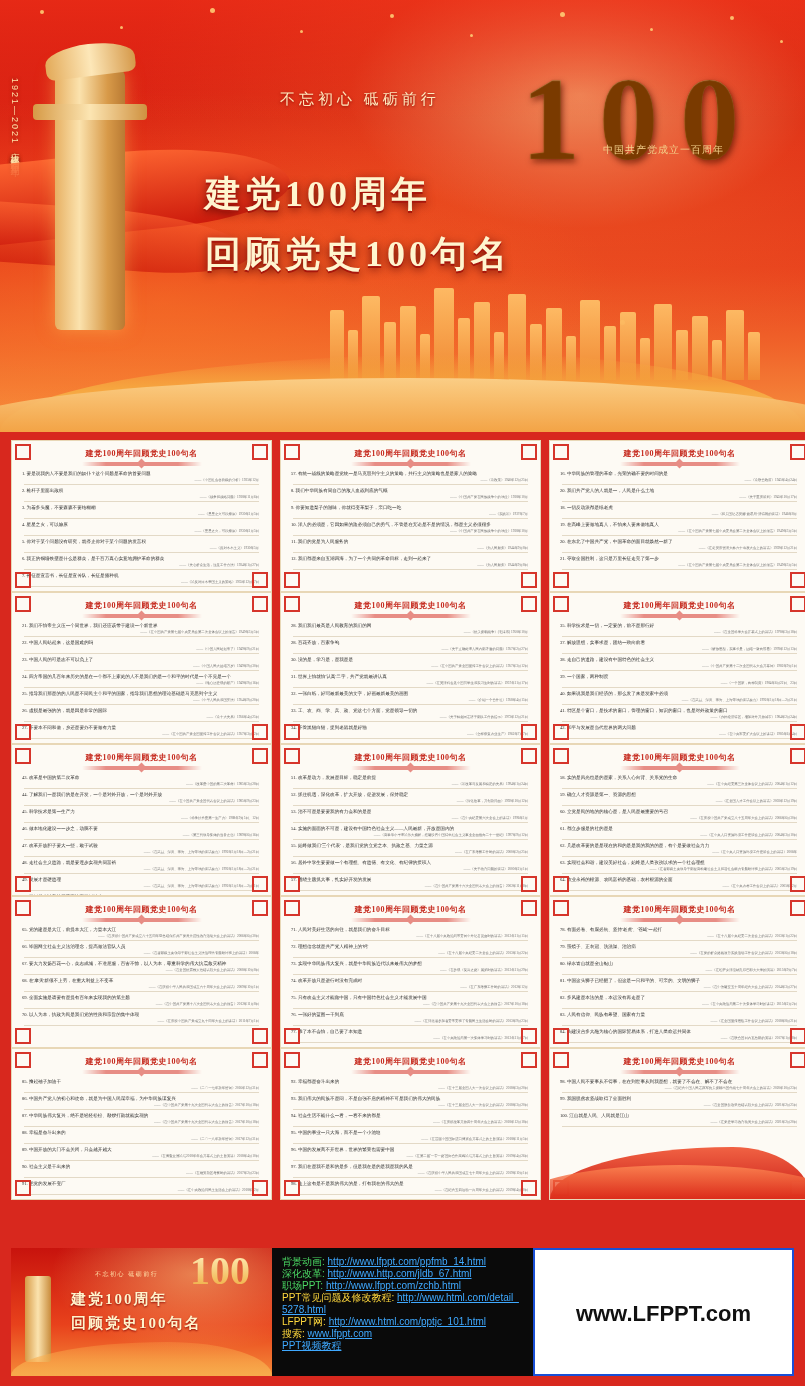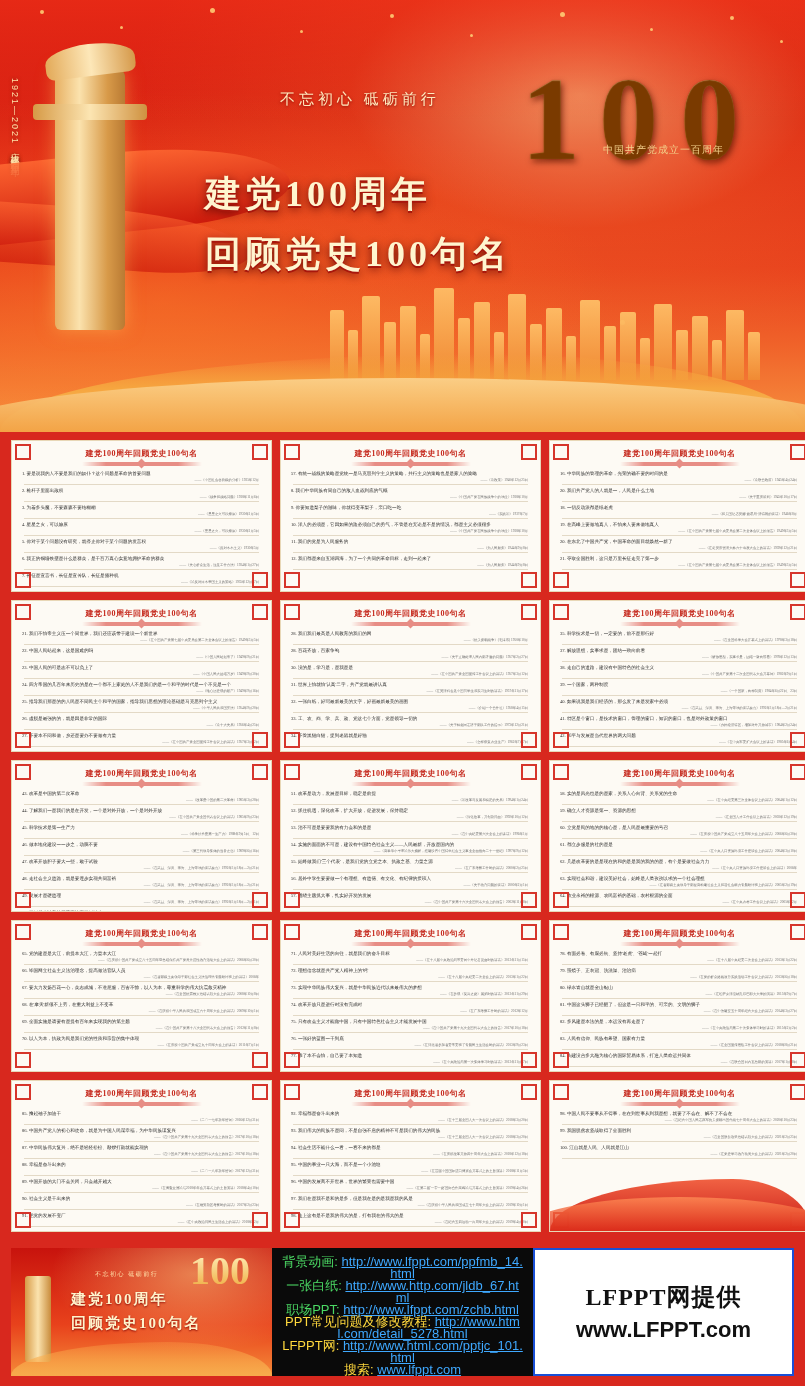--- a/index.html
+++ b/index.html
@@ -112,21 +112,21 @@
     border-radius:50% 50% 0 0 / 100% 100% 0 0;
     opacity:.95;
   }
 
   
   .grid {
     position:absolute; left:0; top:440px;
     width:805px;
     display:grid;
     grid-template-columns:repeat(3, 261px);
-    gap:8px 8px;
+    gap:0 8px;
     padding:0 11px;
   }
   .slide {
     position:relative;
     height:152px;
     background:#fdfaf4;
     border:1px solid #e8d7b6;
     overflow:hidden;
   }
   .slide .corner {
@@ -215,21 +215,21 @@
     background:linear-gradient(90deg,#d79a46,#fbe3ae,#c98c3c);
     border-radius:3px;
   }
   .f-thumb .mini-sky {
     position:absolute; left:0; bottom:0; width:261px; height:34px;
     background:linear-gradient(180deg,rgba(255,180,80,.25),#f7ab4c);
     border-radius:60% 40% 0 0 / 100% 100% 0 0;
   }
 
   .f-links { background:#0a0a0a; padding:8px 10px; }
-  .f-links .line { font-size:13px; line-height:12px; color:#ffffff; word-break:break-all;text-align:center; }
+  .f-links .line { font-size:10px; line-height:12px; color:#ffffff; word-break:break-all; }
   .f-links .lk { color:#3fa9ff; text-decoration:underline; }
   .f-links .yl { color:#ffd83d; }
   .f-links .grn { color:#4bd964; }
 
   .f-brand {
     background:#ffffff;
     border:2px solid #1a4fd6;
     display:flex; flex-direction:column; align-items:center; justify-content:center;
   }
   .f-brand .b1 { font-size:24px; font-weight:bold; color:#111; letter-spacing:1px; font-family:"Liberation Serif", serif;}
@@ -689,25 +689,24 @@
     <div class="mini-col"></div>
     <div class="mini-sub">不忘初心 砥砺前行</div>
     <div class="mini-t1">建党100周年</div>
     <div class="mini-t2">回顾党史100句名</div>
     <div class="mini-100">100</div>
     <div class="mini-sky"></div>
   </div>
 
   <div class="f-cell f-links" id="footer-links">
       <div class="line"><span class="grn">背景动画:</span> <span class="lk">http://www.lfppt.com/ppfmb_14.html</span></div>
-      <div class="line"><span class="grn">一张白纸:</span> <span class="lk">http://www.http.com/jldb_67.html</span></div>
+      <div class="line"><span class="grn">深化改革:</span> <span class="lk">http://www.http.com/jldb_67.html</span></div>
       <div class="line"><span class="grn">职场PPT:</span> <span class="lk">http://www.lfppt.com/zchb.html</span></div>
       <div class="line"><span class="yl">PPT常见问题及修改教程:</span> <span class="lk">http://www.html.com/detail_5278.html</span></div>
       <div class="line"><span class="yl">LFPPT网:</span> <span class="lk">http://www.html.com/pptjc_101.html</span></div>
       <div class="line"><span class="yl">搜索:</span> <span class="lk">www.lfppt.com</span></div>
-      <div class="line"><span class="lk">LFPPT网</span></div>
+      <div class="line"><span class="lk">PPT视频教程</span></div>
     </div>
 
   <div class="f-cell f-brand">
-    <div class="b1">LFPPT网提供</div>
     <div class="b2">www.LFPPT.com</div>
   </div>
 </div>
 
 </body></html>

